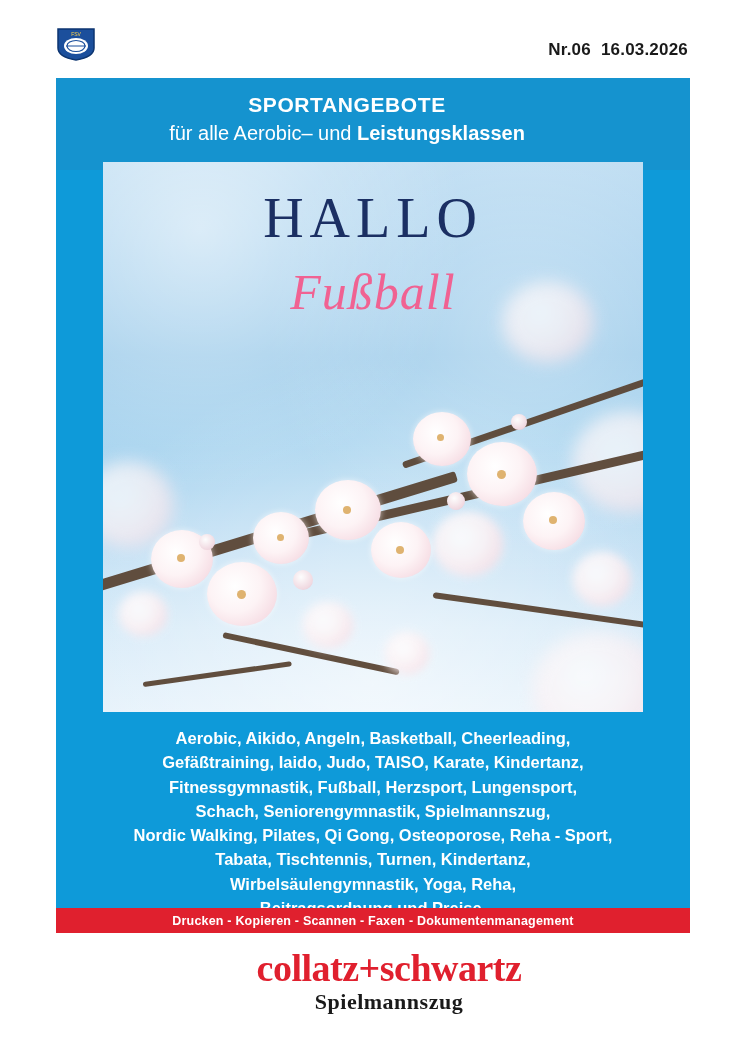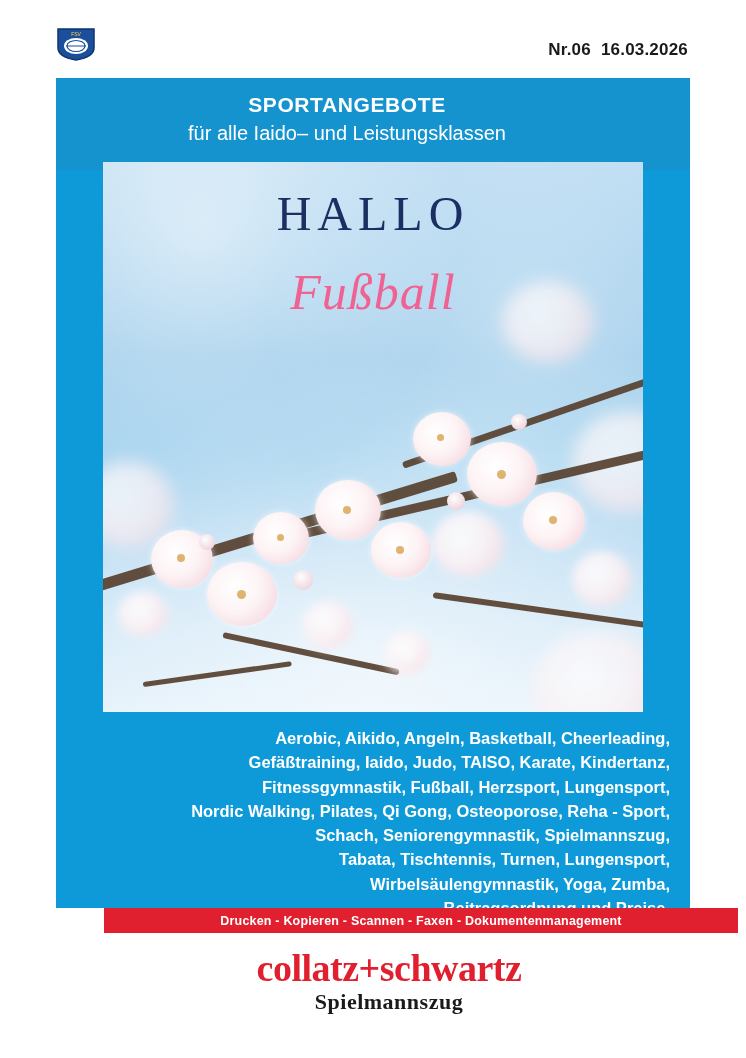--- a/index.html
+++ b/index.html
@@ -80,21 +80,21 @@
     font-size: 21px;
     font-weight: bold;
     letter-spacing: 0.6px;
     line-height: 1.25;
   }
   .title-sub {
     font-size: 20px;
     line-height: 1.35;
     margin-top: 2px;
   }
-  .title-sub b { font-weight: normal; text-align: right; }
+  .title-sub b { font-weight: bold; text-align: right; }
 
   
   .photo-wrap {
     position: absolute;
     left: 47px;
     top: 84px;
     width: 540px;
     height: 550px;
     overflow: hidden;
     background: #bcd8ee;
@@ -155,21 +155,21 @@
     opacity: 0.85;
   }
 
   .hallo-text {
     position: absolute;
     left: 0;
     top: 28px;
     width: 540px;
     text-align: center;
     font-family: "Liberation Serif", serif;
-    font-size: 48px;
+    font-size: 56px;
     letter-spacing: 6px;
     color: #1b2f63;
     line-height: 1;
   }
   .fruhling-text {
     position: absolute;
     left: 0;
     top: 105px;
     width: 540px;
     text-align: center;
@@ -180,21 +180,21 @@
     line-height: 1;
     letter-spacing: 1px;
   }
 
   
   .sports-list {
     position: absolute;
     left: 20px;
     top: 648px;
     width: 594px;
-    text-align: right;
+    text-align: center;
     color: #ffffff;
     font-size: 16.5px;
     font-weight: bold;
     line-height: 1.47;
   }
   .sports-list div { white-space: nowrap; }
 
   
   .red-bar {
     position: absolute;
@@ -203,21 +203,20 @@
     width: 634px;
     height: 25px;
     background: #e0202e;
     color: #ffffff;
     font-size: 12.5px;
     font-weight: bold;
     display: flex;
     align-items: center;
     justify-content: center;
     letter-spacing: 0.2px;
-    margin-left: 48px;
   }
 
   
   .footer {
     position: absolute;
     left: 0;
     top: 933px;
     width: 746px;
     height: 125px;
     background: #ffffff;
@@ -267,21 +266,21 @@
       <span class="nr">Nr.06</span><span>16.03.2026</span>
     </div>
   </div>
 
   <div class="blue-panel">
 
     <div class="blue-top"></div>
 
     <div class="title-block">
       <div class="title-main">SPORTANGEBOTE</div>
-      <div class="title-sub"><span>für alle Iaido– und </span><b>Leistungsklassen</b></div>
+      <div class="title-sub"><span>für alle Aerobic– und </span><b>Leistungsklassen</b></div>
     </div>
 
     <div class="photo-wrap">
       <div class="sky"></div>
       <div class="sky-soft"></div>
 
       <div class="blossom blur2" style="left:400px; top:120px; width:90px; height:80px;"></div>
       <div class="blossom blur2" style="left:470px; top:250px; width:110px; height:100px;"></div>
       <div class="blossom blur2" style="left:430px; top:470px; width:130px; height:115px;"></div>
       <div class="blossom blur2" style="left:-20px; top:300px; width:90px; height:85px;"></div>
@@ -329,24 +328,24 @@
       <div class="bud" style="left:408px; top:252px; width:16px; height:16px;"></div>
 
       <div class="hallo-text">HALLO</div>
       <div class="fruhling-text">Fußball</div>
     </div>
 
     <div class="sports-list">
       <div>Aerobic, Aikido, Angeln, Basketball, Cheerleading,</div>
       <div>Gefäßtraining, Iaido, Judo, TAISO, Karate, Kindertanz,</div>
       <div>Fitnessgymnastik, Fußball, Herzsport, Lungensport,</div>
+      <div>Schach, Seniorengymnastik, Spielmannszug,</div>
       <div>Nordic Walking, Pilates, Qi Gong, Osteoporose, Reha - Sport,</div>
-      <div>Schach, Seniorengymnastik, Spielmannszug,</div>
-      <div>Tabata, Tischtennis, Turnen, Lungensport,</div>
-      <div>Wirbelsäulengymnastik, Yoga, Zumba,</div>
+      <div>Tabata, Tischtennis, Turnen, Kindertanz,</div>
+      <div>Wirbelsäulengymnastik, Yoga, Reha,</div>
       <div>Beitragsordnung und Preise.</div>
     </div>
   </div>
 
   <div class="red-bar">Drucken - Kopieren - Scannen - Faxen - Dokumentenmanagement</div>
 
   <div class="footer">
     <div class="brand">
       <div class="brand-name">collatz+schwartz</div>
       <div class="brand-sub">Spielmannszug</div>

